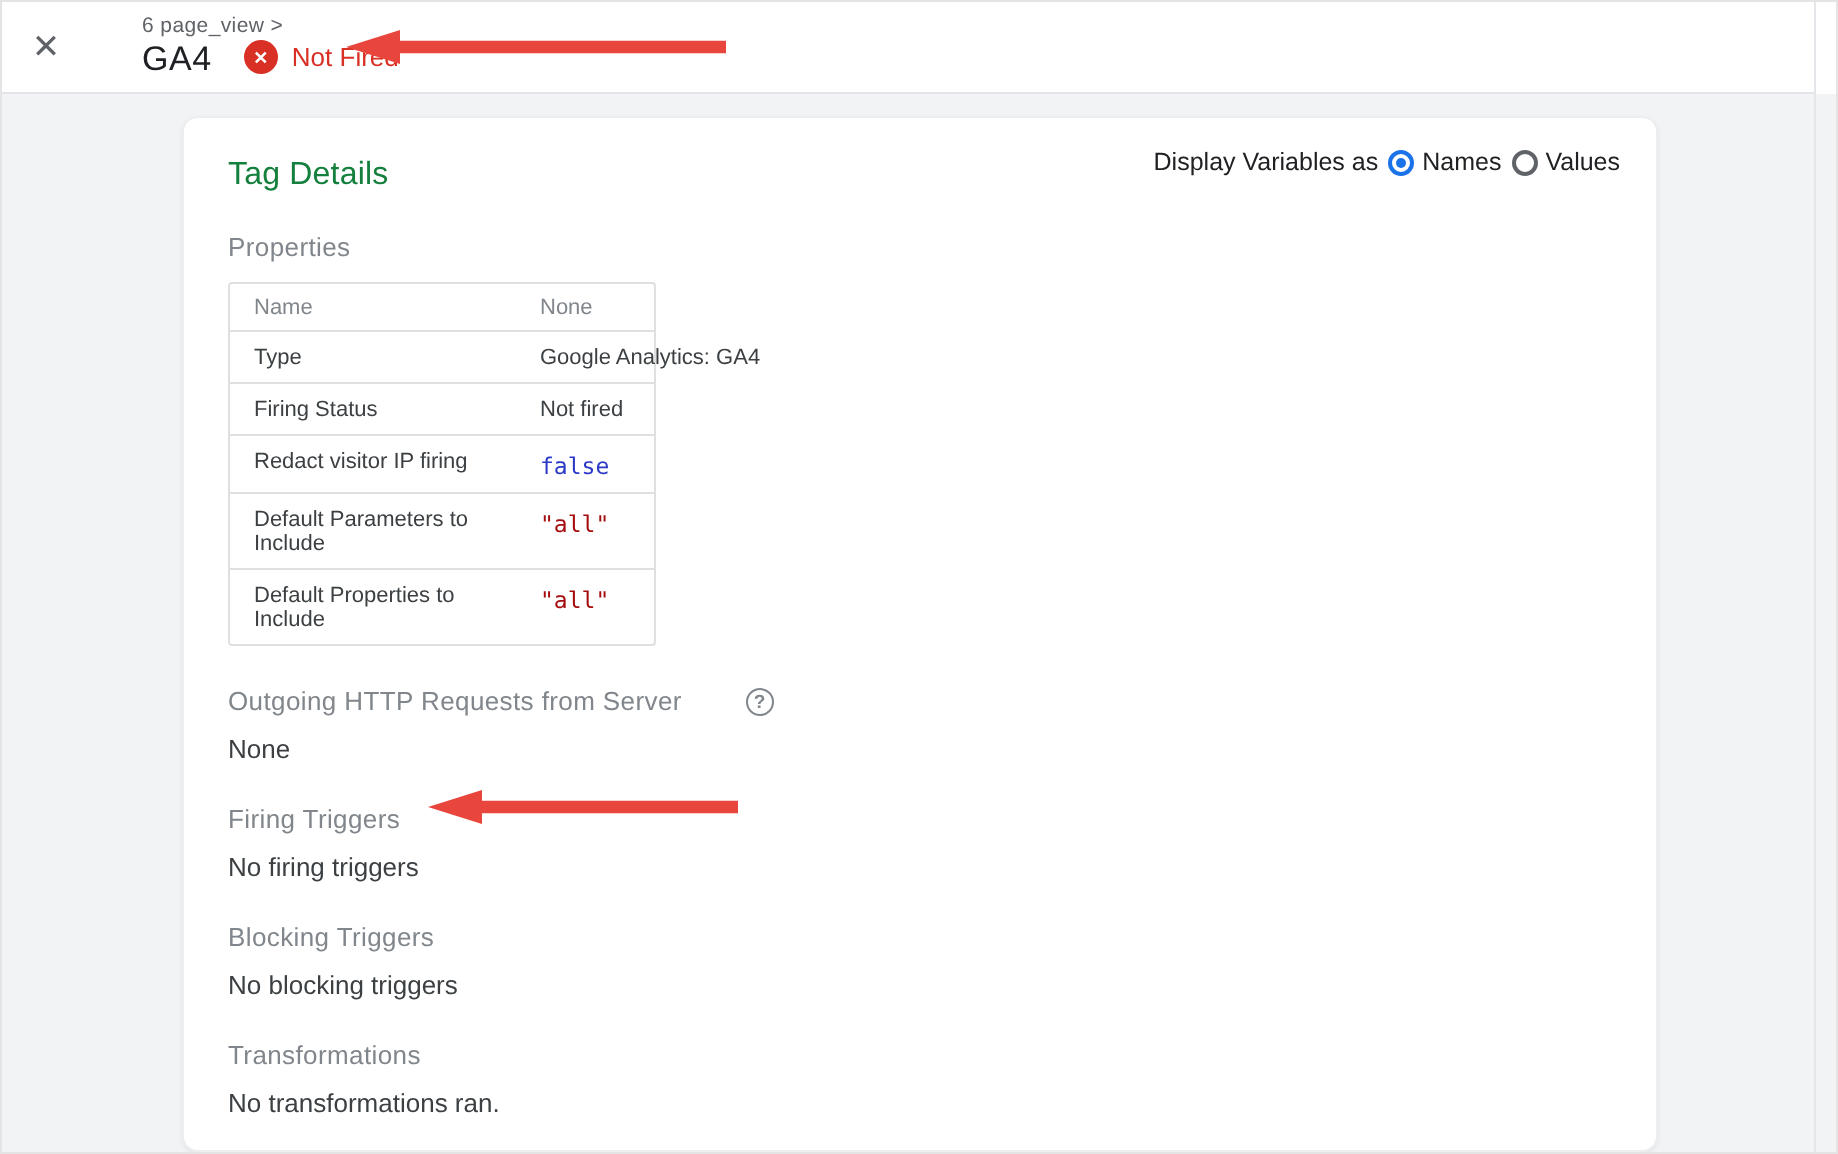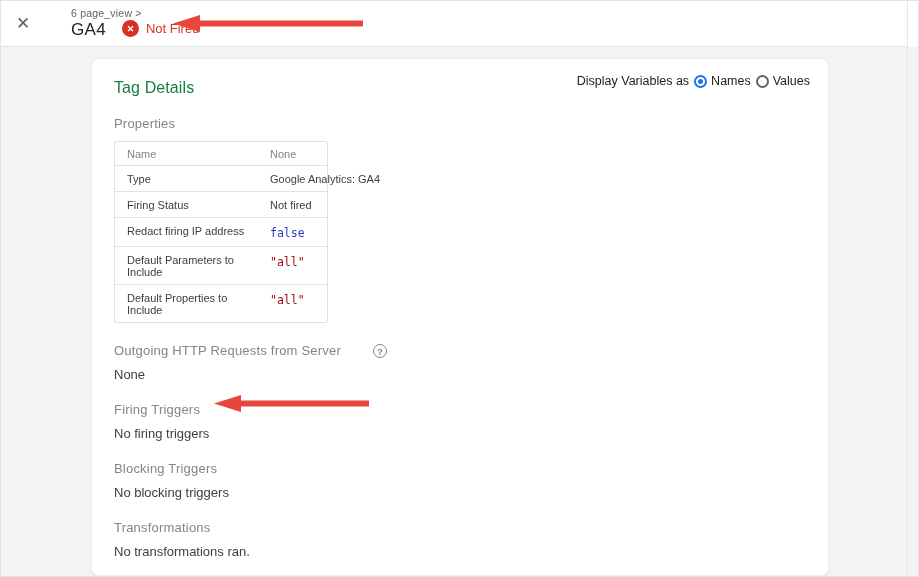--- a/index.html
+++ b/index.html
@@ -140,21 +140,21 @@
         </div>
         <div class="t-row">
           <div class="t-cell t-name">Type</div>
           <div class="t-cell t-value">Google Analytics: GA4</div>
         </div>
         <div class="t-row">
           <div class="t-cell t-name">Firing Status</div>
           <div class="t-cell t-value">Not fired</div>
         </div>
         <div class="t-row">
-          <div class="t-cell t-name">Redact firing IP address</div>
+          <div class="t-cell t-name">Redact visitor IP firing</div>
           <div class="t-cell t-value mono-blue">false</div>
         </div>
         <div class="t-row">
           <div class="t-cell t-name">Default Parameters to Include</div>
           <div class="t-cell t-value mono-red">"all"</div>
         </div>
         <div class="t-row">
           <div class="t-cell t-name">Default Properties to Include</div>
           <div class="t-cell t-value mono-red">"all"</div>
         </div>

